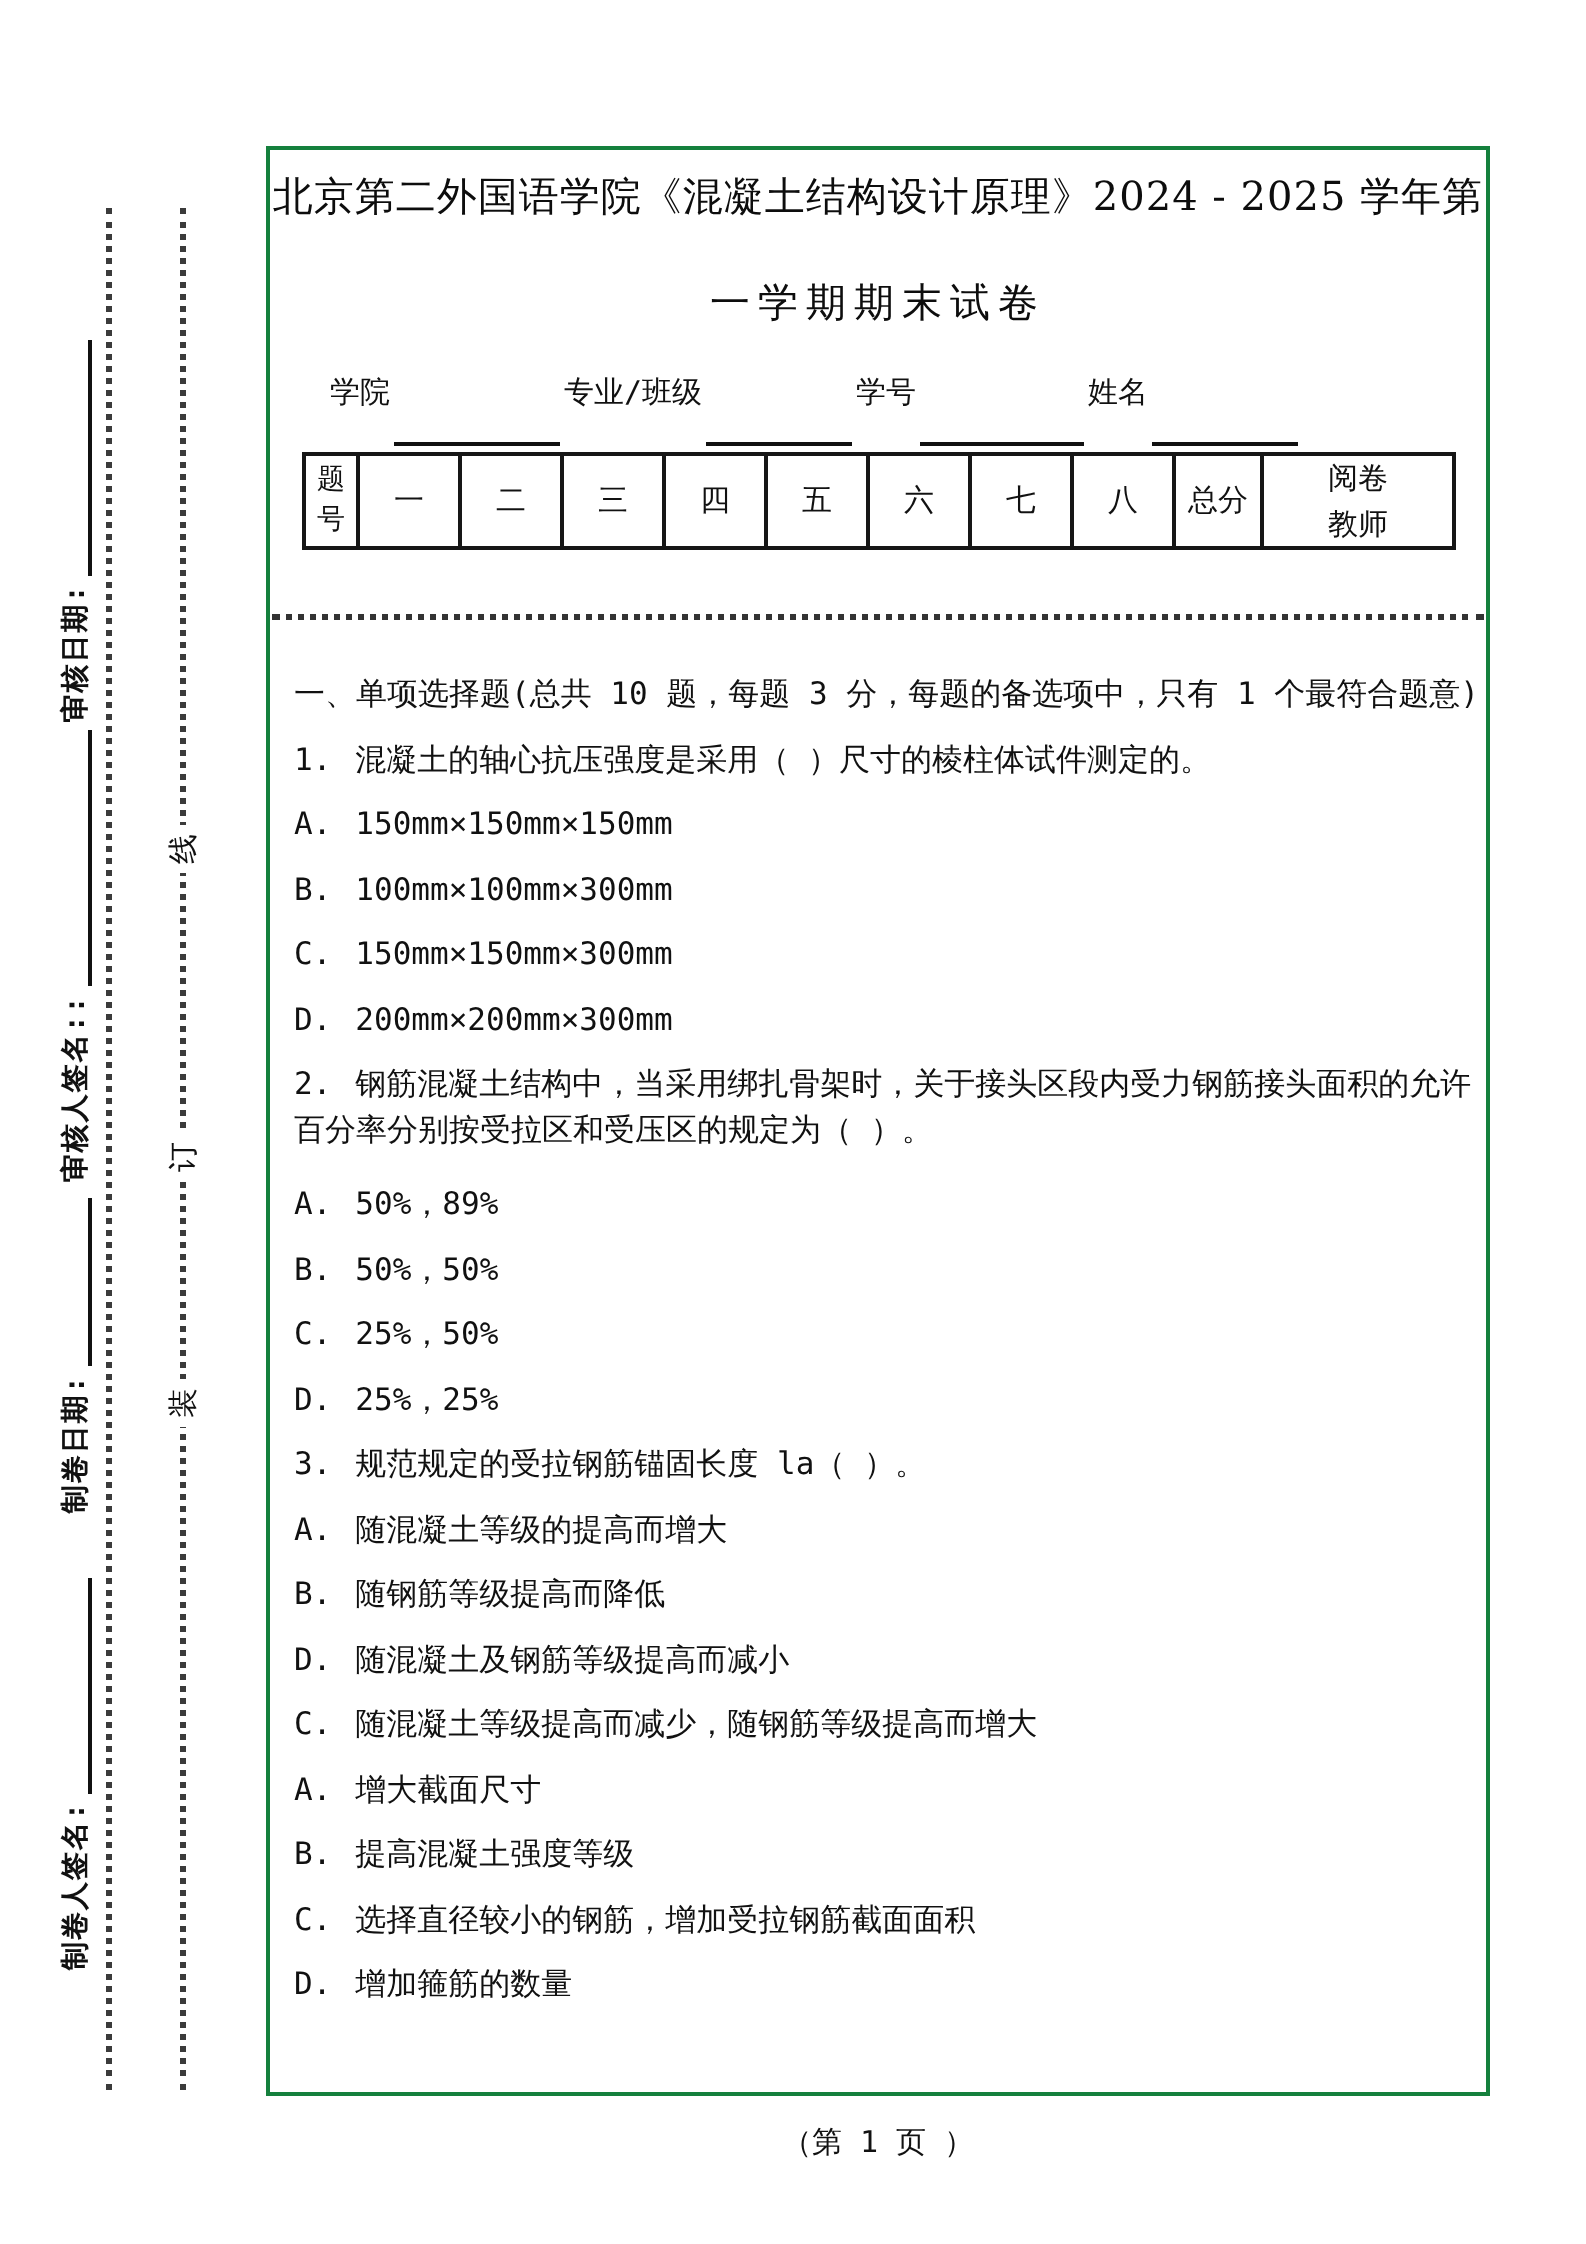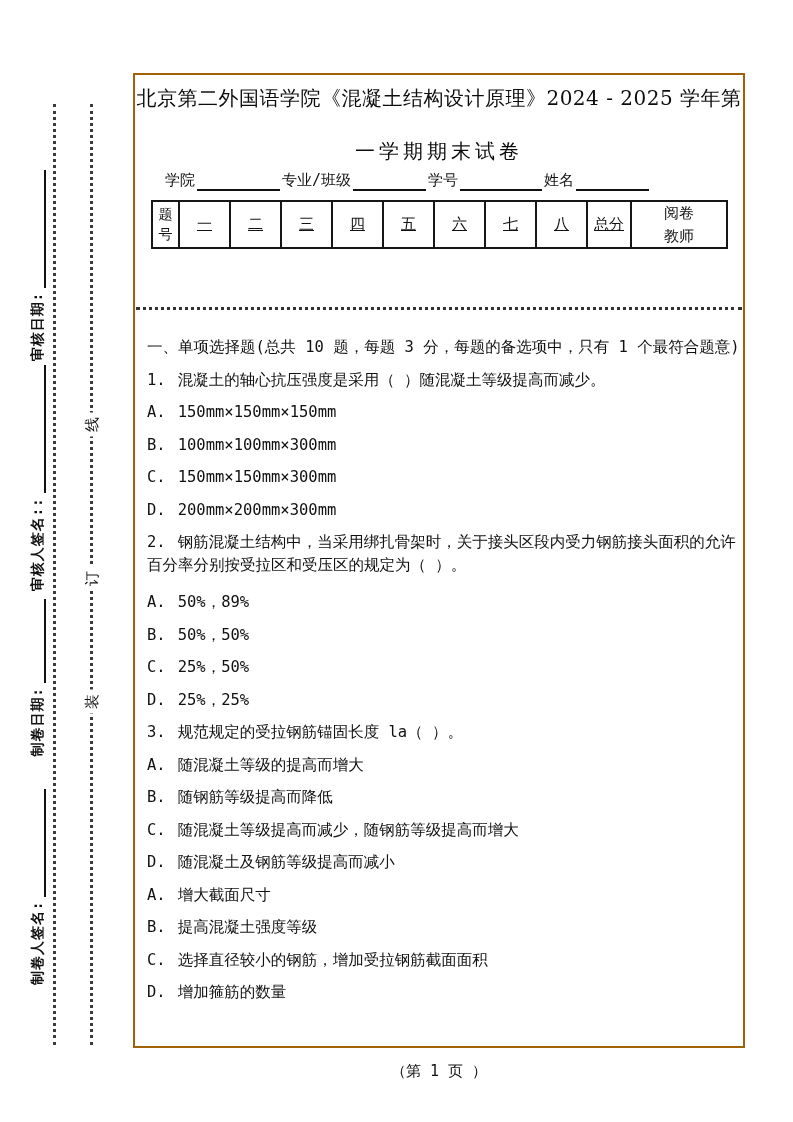--- a/index.html
+++ b/index.html
@@ -27,34 +27,34 @@
   .dotline.outer { left:90px; }
   .bchar {
     position:absolute; left:80px; width:24px; padding:3px 0; z-index:2;
     background:#fff; text-align:center; font-size:15px; line-height:1;
     transform:rotate(-90deg);
   }
 
   
   .sheet {
     position:absolute; left:133px; top:73px; width:612px; height:975px;
-    border:2px solid #a16207; background:#fff;
+    border:2px solid #15803d; background:#fff;
   }
   .title { position:absolute; left:0; right:0; text-align:center;
            font-family:"DejaVu Serif", serif; font-size:20px; color:#0d0d0d; }
   .title.l1 { top:10px; letter-spacing:0.5px; }
   .title.l2 { top:63px; letter-spacing:4px;text-align:center; }
 
   .fields { position:absolute; top:96px; left:28px; display:flex; align-items:flex-end;
             font-size:15px; white-space:nowrap; }
-  .flabel { margin:0 2px; }
+  .flabel { margin:16px 2px; }
   .fline { display:inline-block; height:16px; border-bottom:2px solid #111; margin-bottom:-1px; }
 
-  table.score { position:absolute; top:125px; left:16px; width:575px;
-                border-collapse:collapse; table-layout:fixed;text-decoration:underline; }
+  table.score { position:absolute; top:151px; left:16px; width:575px;
+                border-collapse:collapse; table-layout:fixed; }
   table.score td { border:2px solid #161616; text-align:center; vertical-align:middle;
                    font-size:15px; padding:0; }
   table.score tr.r1 td { height:42px; }
   table.score tr.r2 td { height:41px; }
   .vwrap  { display:inline-block; width:1.3em; font-size:14px; line-height:1.4; }
   .vwrap2 { display:inline-block; width:2.3em; font-size:15px; line-height:1.5; }
   td.small { font-size:14px;margin-left:23px; }
 
   .dotsep { position:absolute; top:232px; left:1px; right:1px; border-top:3px dotted #333; }
 
@@ -134,21 +134,21 @@
       </tr>
     </tbody>
       </table>
 
     <div class="dotsep"></div>
 
     <div class="questions">
       <div class="line">一、单项选择题(总共 10 题，每题 3 分，每题的备选项中，只有 1 个最符合题意)</div>
 
       <div class="line">
-        <span class="qnum">1.</span><span>混凝土的轴心抗压强度是采用（  ）随混凝土等级提高而减少。</span>
+        <span class="qnum">1.</span><span>混凝土的轴心抗压强度是采用（  ）尺寸的棱柱体试件测定的。</span>
       </div>
       <div class="line">
         <span class="qnum">A.</span><span>150mm×150mm×150mm</span>
       </div>
       <div class="line">
         <span class="qnum">B.</span><span>100mm×100mm×300mm</span>
       </div>
       <div class="line">
         <span class="qnum">C.</span><span>150mm×150mm×300mm</span>
       </div>
@@ -175,25 +175,25 @@
       <div class="line">
         <span class="qnum">3.</span><span>规范规定的受拉钢筋锚固长度 la（  ）。</span>
       </div>
       <div class="line">
         <span class="qnum">A.</span><span>随混凝土等级的提高而增大</span>
       </div>
       <div class="line">
         <span class="qnum">B.</span><span>随钢筋等级提高而降低</span>
       </div>
       <div class="line">
+        <span class="qnum">D.</span><span>随混凝土及钢筋等级提高而减小</span>
+      </div>
+      <div class="line">
         <span class="qnum">C.</span><span>随混凝土等级提高而减少，随钢筋等级提高而增大</span>
       </div>
-      <div class="line">
-        <span class="qnum">D.</span><span>随混凝土及钢筋等级提高而减小</span>
-      </div>
 
       <div class="line">
         <span class="qnum">A.</span><span>增大截面尺寸</span>
       </div>
       <div class="line">
         <span class="qnum">B.</span><span>提高混凝土强度等级</span>
       </div>
       <div class="line">
         <span class="qnum">C.</span><span>选择直径较小的钢筋，增加受拉钢筋截面面积</span>
       </div>

